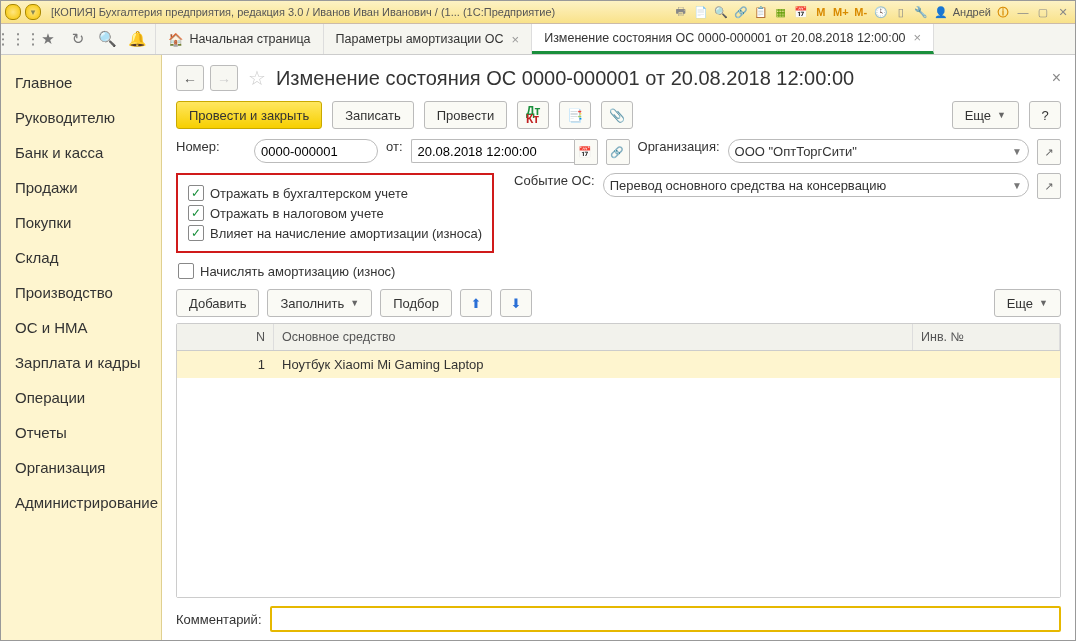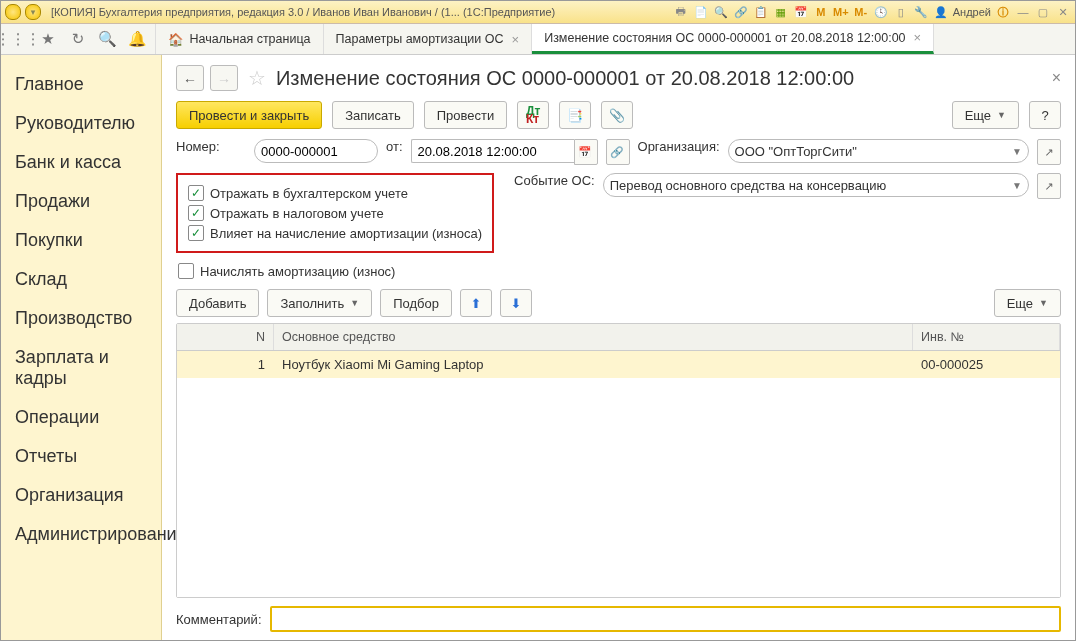--- a/index.html
+++ b/index.html
@@ -20,21 +20,21 @@
   .toolbar{height:30px;background:#f5f5f0;border-bottom:1px solid #ccc;display:flex;align-items:stretch}
   .tl-icons{display:flex;align-items:center;padding:0 8px;gap:12px;border-right:1px solid #ddd}
   .tl-ico{width:18px;height:18px;display:flex;align-items:center;justify-content:center;color:#777;font-size:15px}
   .tabs{display:flex;align-items:stretch;flex:1}
   .tab{display:flex;align-items:center;padding:0 12px;border-right:1px solid #ddd;font-size:12.5px;color:#333;gap:6px;position:relative}
   .tab .x{color:#999;font-size:13px;margin-left:2px}
   .tab.active{border-bottom:3px solid #1a8f3c;background:#fff}
   
   .body{flex:1;display:flex;min-height:0}
   .sidebar{width:160px;background:#fef5cf;border-right:1px solid #e0d090;padding-top:10px}
-  .sb-item{padding:9px 14px;font-size:18px;color:#333;cursor:pointer}
+  .sb-item{padding:9px 14px;font-size:15px;color:#333;cursor:pointer}
   .main{flex:1;display:flex;flex-direction:column;padding:10px 14px 8px 14px;min-width:0}
   
   .hdr{display:flex;align-items:center;gap:6px;margin-bottom:10px}
   .navbtn{width:26px;height:24px;border:1px solid #bbb;border-radius:3px;background:#f7f7f2;display:flex;align-items:center;justify-content:center;font-size:14px;color:#555}
   .navbtn.disabled{color:#ccc}
   .star{font-size:20px;color:#ccc;margin:0 4px}
   .page-title{font-size:20px;color:#333;font-weight:normal;flex:1;white-space:nowrap;overflow:hidden}
   .close-x{font-size:16px;color:#888}
   
   .actions{display:flex;align-items:center;gap:10px;margin-bottom:10px}
@@ -134,20 +134,21 @@
 
   <div class="body">
     <div class="sidebar">
       <div class="sb-item">Главное</div>
       <div class="sb-item">Руководителю</div>
       <div class="sb-item">Банк и касса</div>
       <div class="sb-item">Продажи</div>
       <div class="sb-item">Покупки</div>
       <div class="sb-item">Склад</div>
       <div class="sb-item">Производство</div>
+      <div class="sb-item">ОС и НМА</div>
       <div class="sb-item">Зарплата и кадры</div>
       <div class="sb-item">Операции</div>
       <div class="sb-item">Отчеты</div>
       <div class="sb-item">Организация</div>
       <div class="sb-item">Администрирование</div>
     </div>
 
     <div class="main">
 
       <div class="hdr">
@@ -244,21 +245,20 @@
       <div class="tbl">
         <div class="thdr">
           <div class="th col-n">N</div>
           <div class="th col-os">Основное средство</div>
           <div class="th col-inv">Инв. №</div>
         </div>
         <div class="tbody">
           <div class="trow">
             <div class="td col-n">1</div>
             <div class="td col-os">Ноутбук Xiaomi Mi Gaming Laptop</div>
-            <div class="td col-inv">00-000025</div>
           </div>
         </div>
       </div>
 
       <div class="comment-row">
         <span class="lbl">Комментарий:</span>
         <div class="comment-input"></div>
       </div>
     </div>
   </div>

